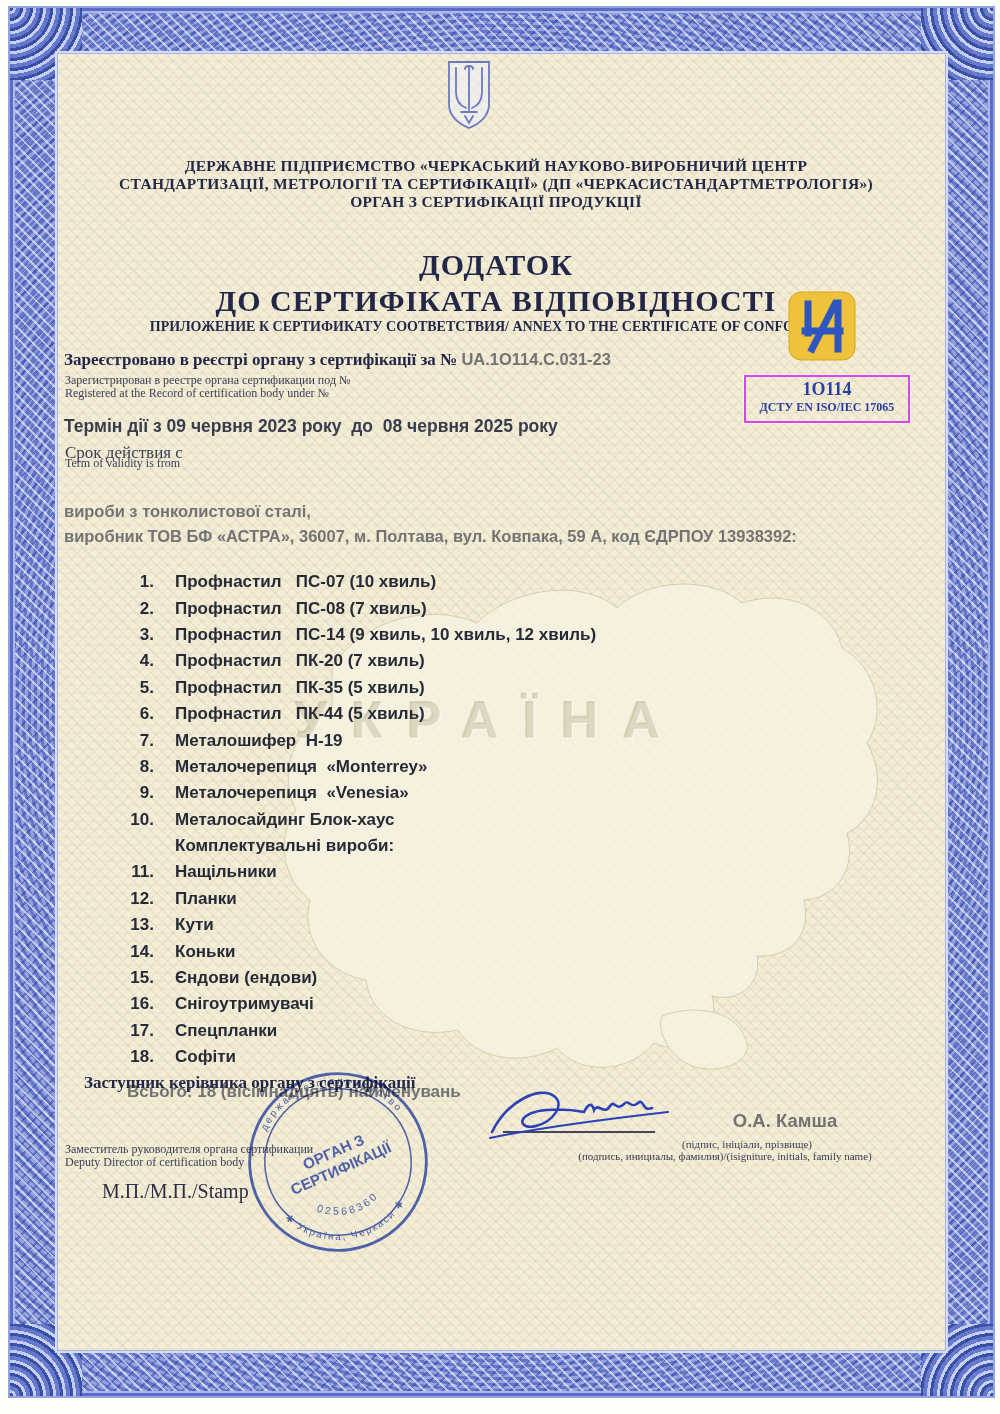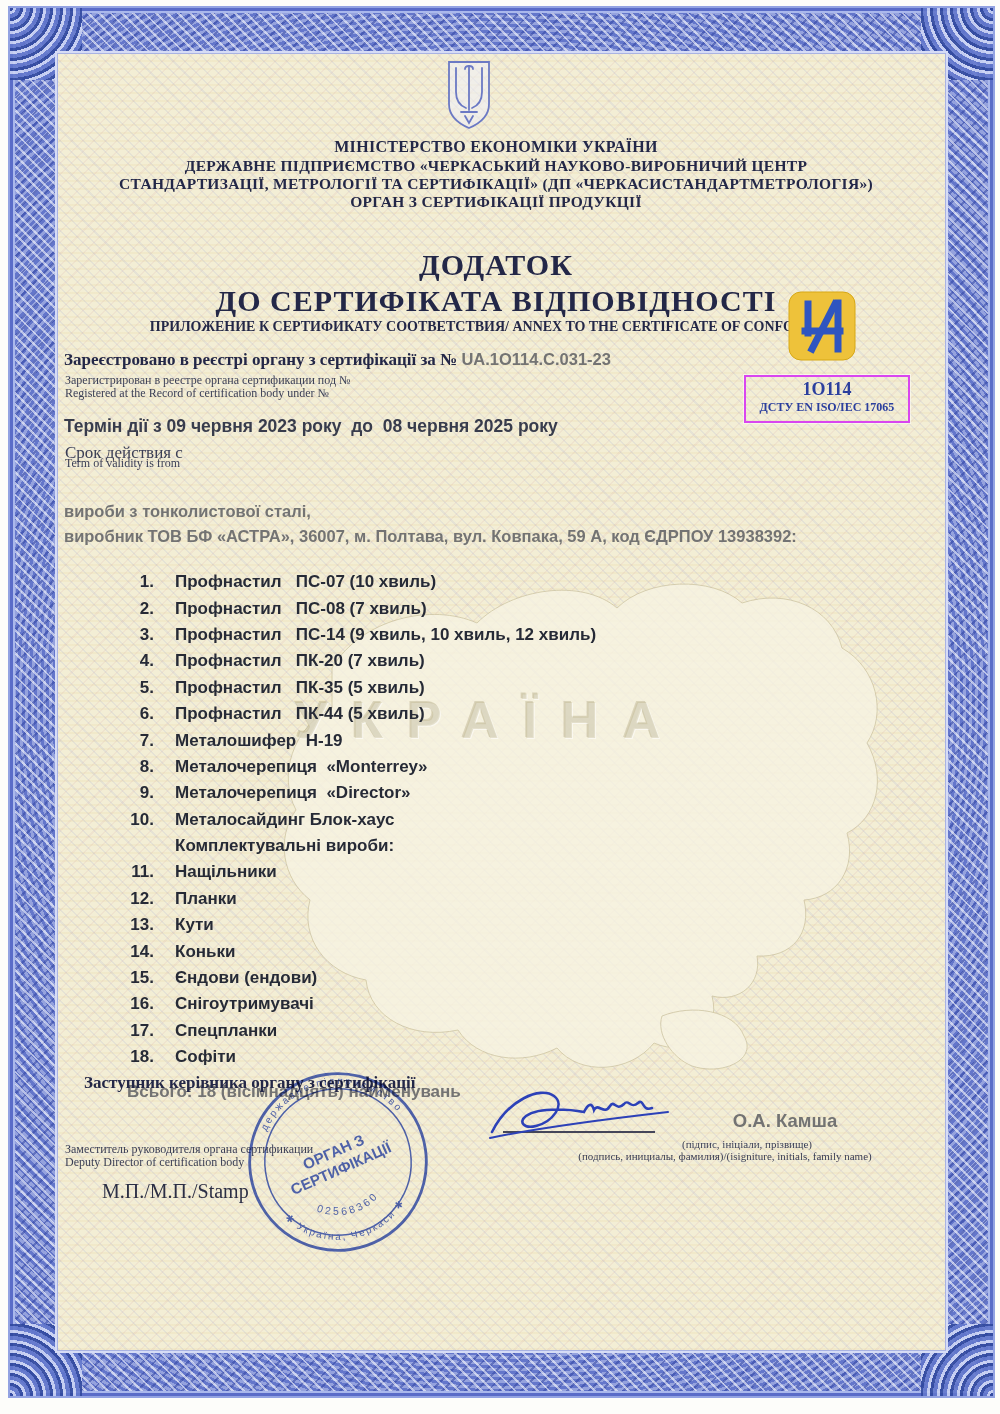--- a/index.html
+++ b/index.html
@@ -96,21 +96,20 @@
     <g fill="none" stroke="#6b79c4" stroke-width="1.8" stroke-linecap="round">
       <path d="M23,6 V50"></path>
       <path d="M19,9 C19,5 27,5 27,9"></path>
       <path d="M10,8 V32 C10,42 15,46 20,48"></path>
       <path d="M36,8 V32 C36,42 31,46 26,48"></path>
       <path d="M15,52 H31"></path>
       <path d="M19,56 L23,63 L27,56"></path>
     </g>
   </svg>
 
-  <div class="abs serifB center ministry-line" style="top:138px;font-size:16px;">МІНІСТЕРСТВО ЕКОНОМІКИ УКРАЇНИ</div>
   <div class="abs serifB center ministry-line" style="top:157px;font-size:15.5px;">ДЕРЖАВНЕ ПІДПРИЄМСТВО «ЧЕРКАСЬКИЙ НАУКОВО-ВИРОБНИЧИЙ ЦЕНТР</div>
   <div class="abs serifB center ministry-line" style="top:175px;font-size:15.5px;">СТАНДАРТИЗАЦІЇ, МЕТРОЛОГІЇ ТА СЕРТИФІКАЦІЇ» (ДП «ЧЕРКАСИСТАНДАРТМЕТРОЛОГІЯ»)</div>
   <div class="abs serifB center ministry-line" style="top:193px;font-size:15.5px;">ОРГАН З СЕРТИФІКАЦІЇ ПРОДУКЦІЇ</div>
 
   <div class="abs serifB center" style="top:248px;font-size:30px;letter-spacing:1px;">ДОДАТОК</div>
   <div class="abs serifB center" style="top:284px;font-size:30px;letter-spacing:1px;">ДО СЕРТИФІКАТА ВІДПОВІДНОСТІ</div>
   <div class="abs serifB center" style="top:319px;font-size:14px;">ПРИЛОЖЕНИЕ К СЕРТИФИКАТУ СООТВЕТСТВИЯ/ ANNEX TO THE CERTIFICATE OF CONFORMITY</div>
 
   <svg class="abs z5" style="left:788px;top:291px;" width="68" height="70" viewBox="0 0 68 70">
     <rect x="1" y="1" width="66" height="68" rx="12" fill="#eec23a" stroke="#d7a816" stroke-width="1"></rect>
@@ -168,21 +167,21 @@
     <div class="row">
         <div class="num">7.</div>
         <div class="txt">Металошифер  Н-19</div>
       </div>
     <div class="row">
         <div class="num">8.</div>
         <div class="txt">Металочерепиця  «Monterrey»</div>
       </div>
     <div class="row">
         <div class="num">9.</div>
-        <div class="txt">Металочерепиця  «Director»</div>
+        <div class="txt">Металочерепиця  «Venesia»</div>
       </div>
     <div class="row">
         <div class="num">10.</div>
         <div class="txt">Металосайдинг Блок-хаус</div>
       </div>
     <div class="row">
         <div class="num"></div>
         <div class="txt">Комплектувальні вироби:</div>
       </div>
     <div class="row">

